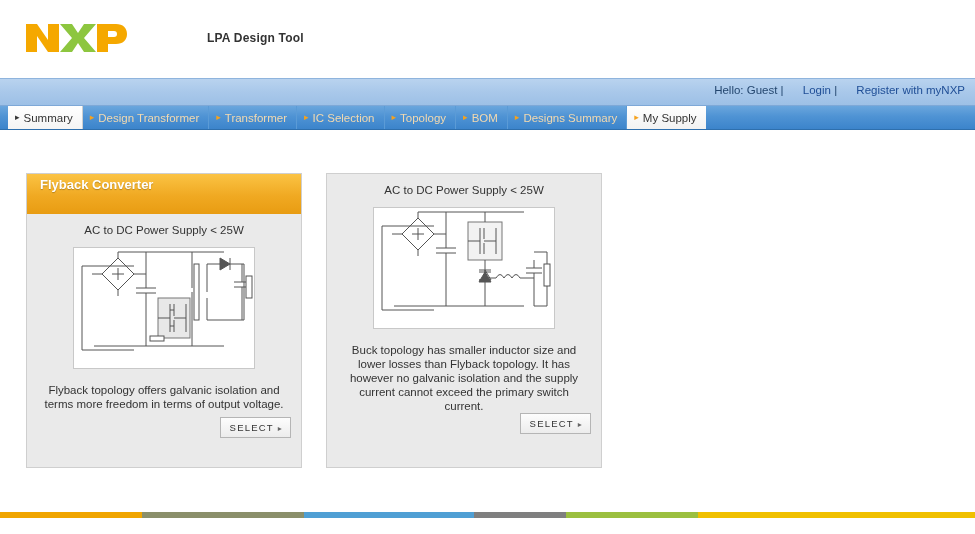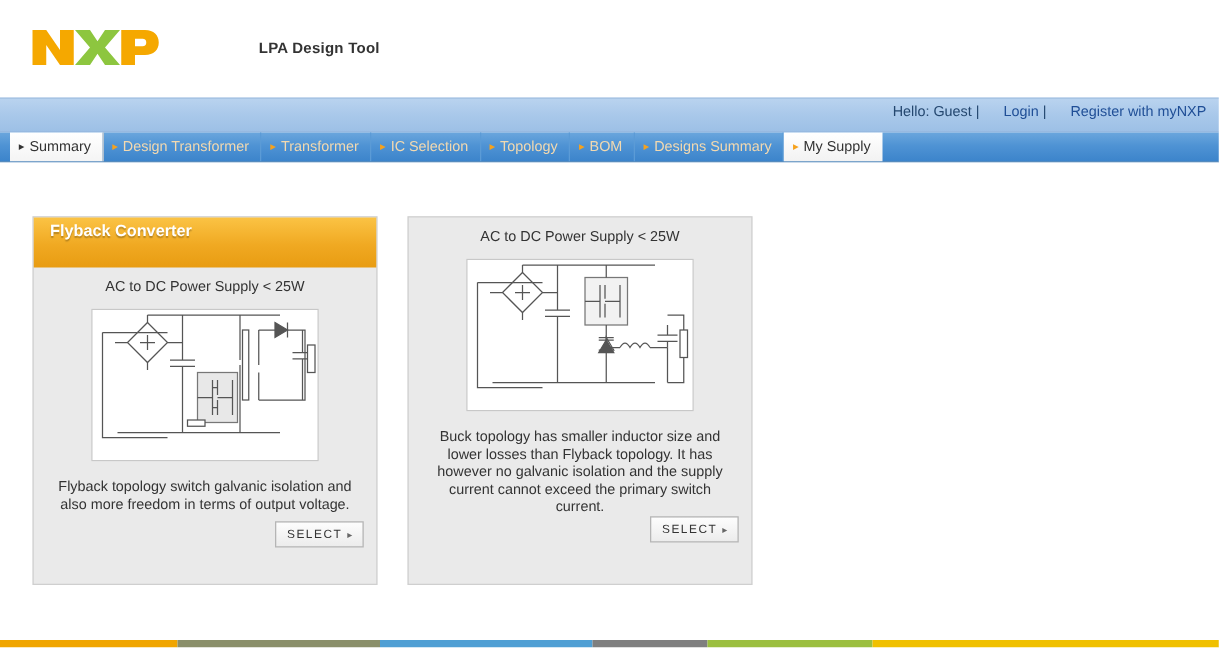--- a/index.html
+++ b/index.html
@@ -347,21 +347,21 @@
           <rect x="84" y="50" width="32" height="40" fill="#e8e8e8" stroke="#777"></rect>
           <path d="M96,56 L96,84 M100,56 L100,68 M100,72 L100,84 M100,70 L112,70"></path>
           <path d="M112,56 L112,84 M96,62 L100,62 M96,78 L100,78"></path>
           <path d="M84,70 L96,70"></path>
 
           <rect x="76" y="88" width="14" height="5" fill="#fff" stroke="#555"></rect>
         </g>
       </svg>
     </div>
 
-    <div class="card-desc">Flyback topology switch galvanic isolation and also more freedom in terms of output voltage.</div>
+    <div class="card-desc">Flyback topology offers galvanic isolation and terms more freedom in terms of output voltage.</div>
 
     <div class="select-btn">
       <span>SELECT</span><span class="sarrow">▸</span>
     </div>
   </div>
 
   <div class="card buck">
     <div class="card-sub">AC to DC Power Supply  &lt; 25W</div>
 
     <div class="schematic-box">

